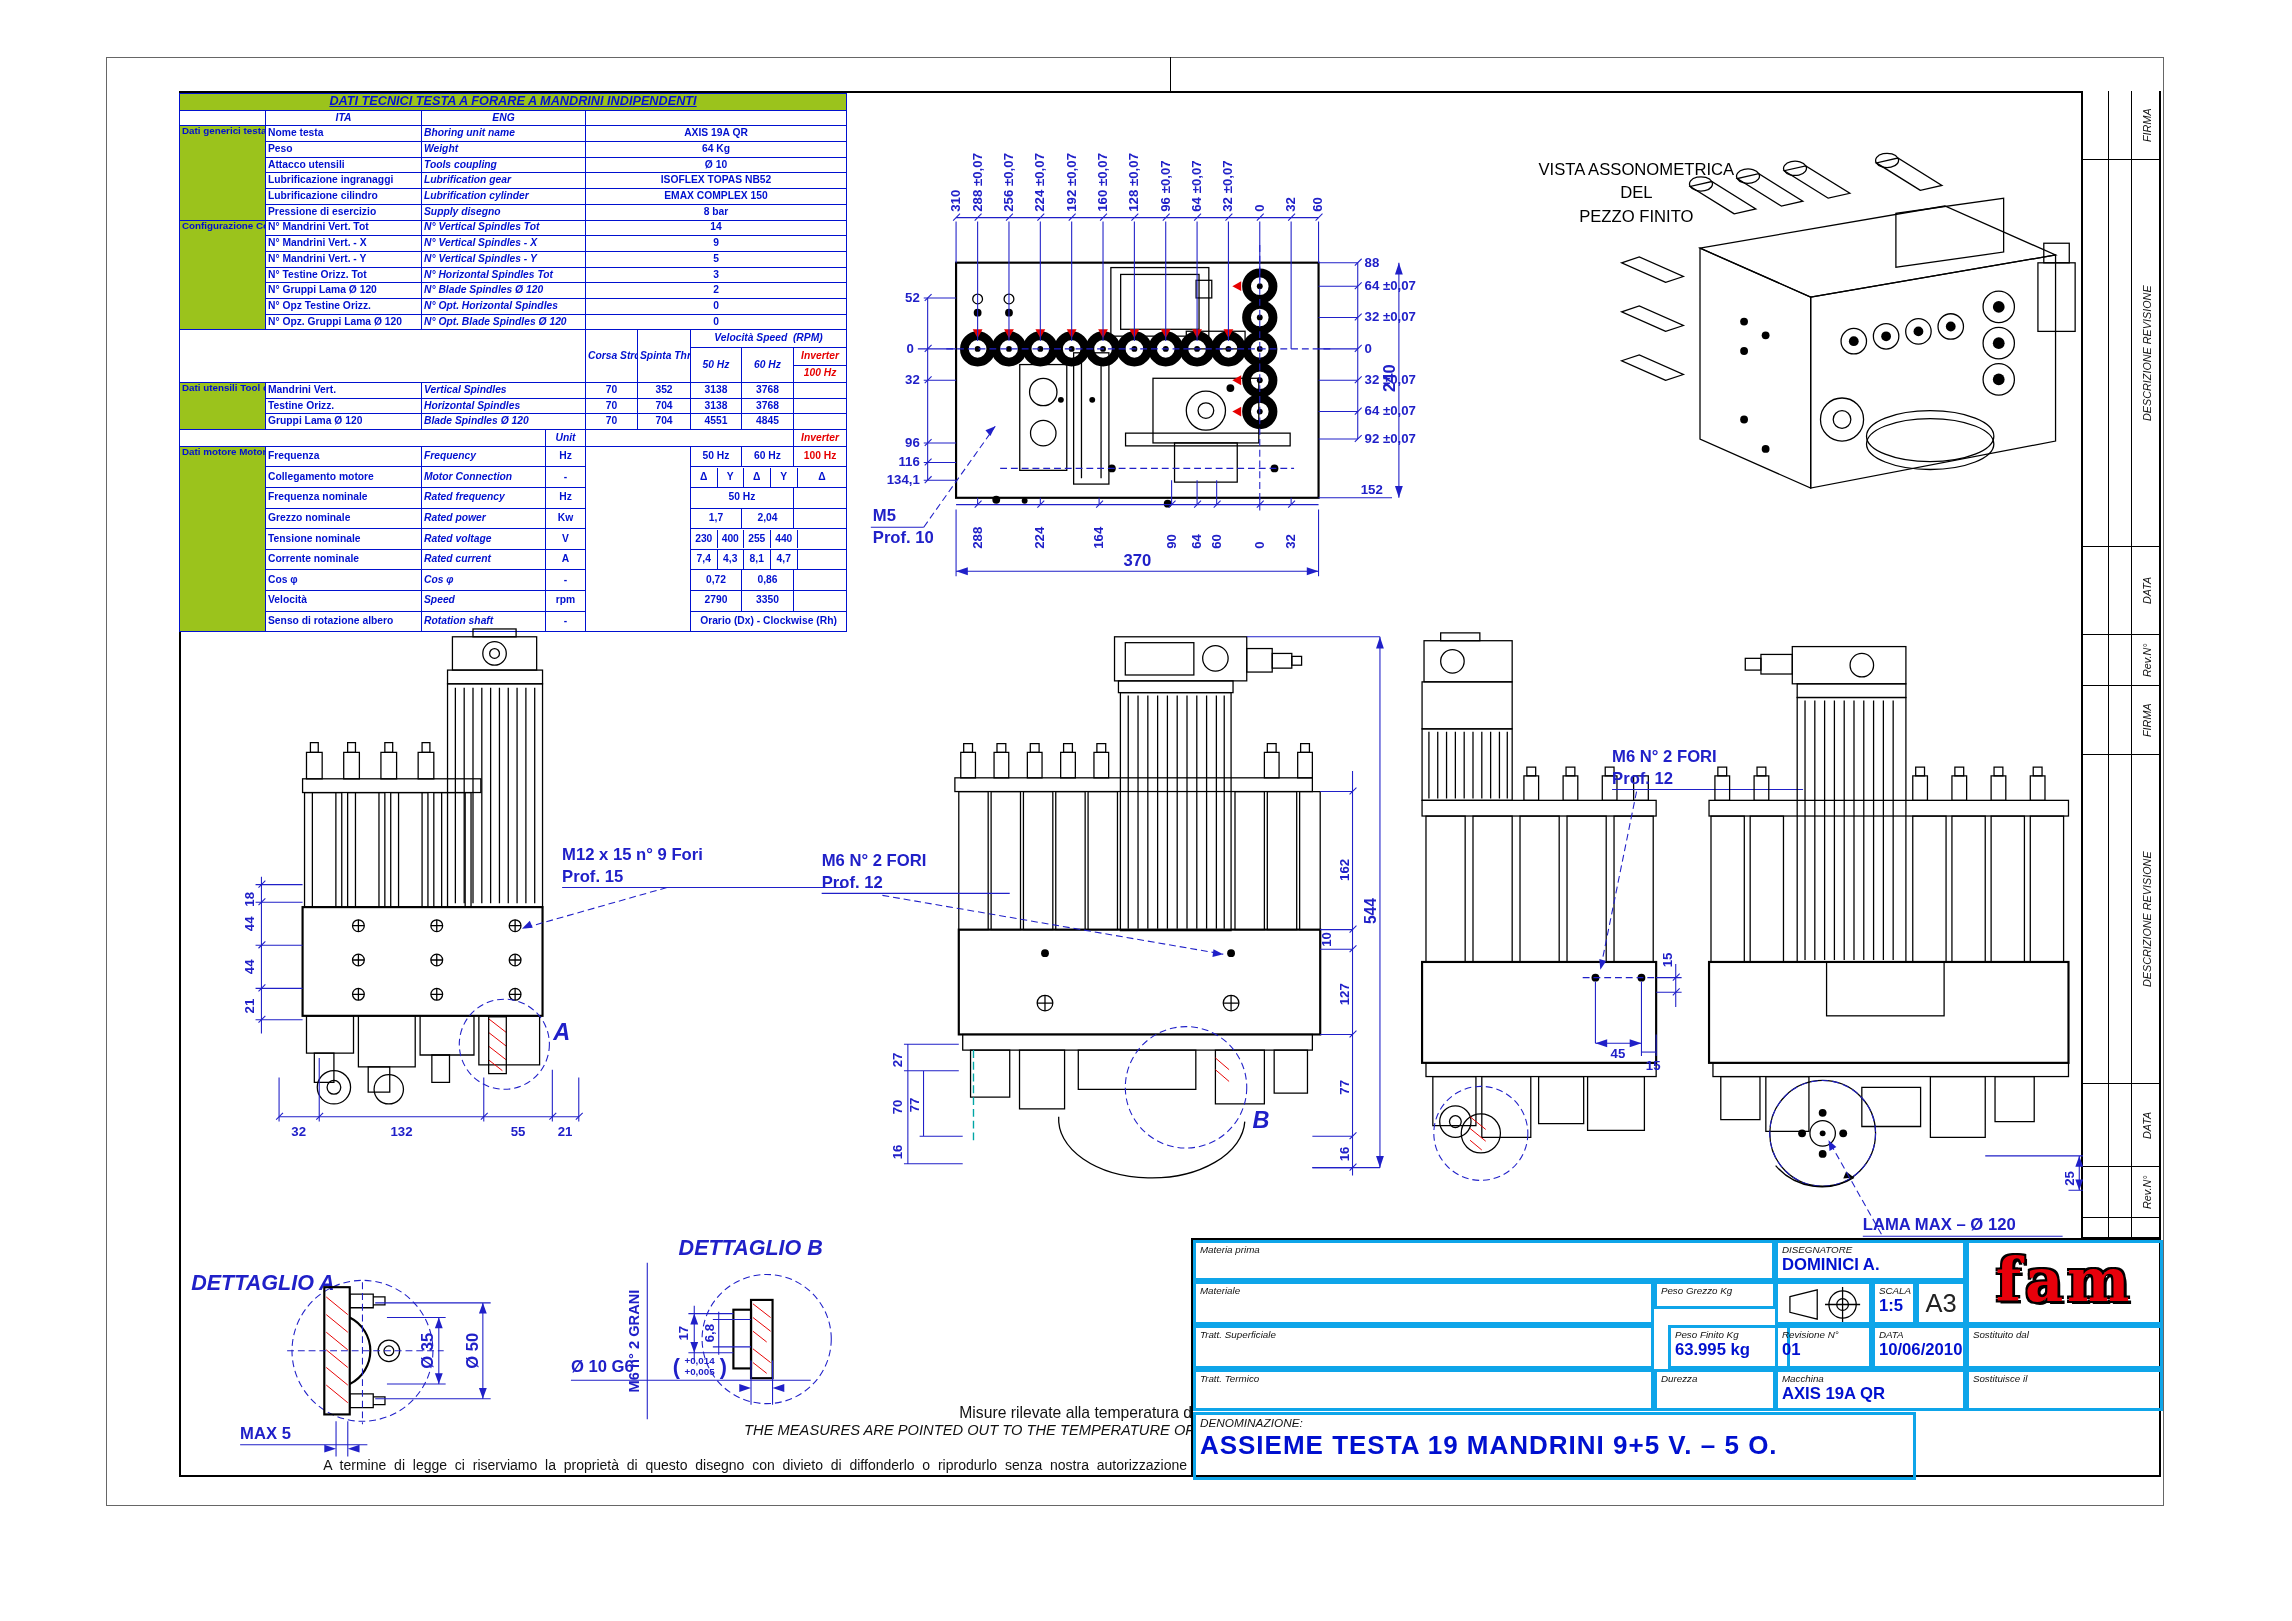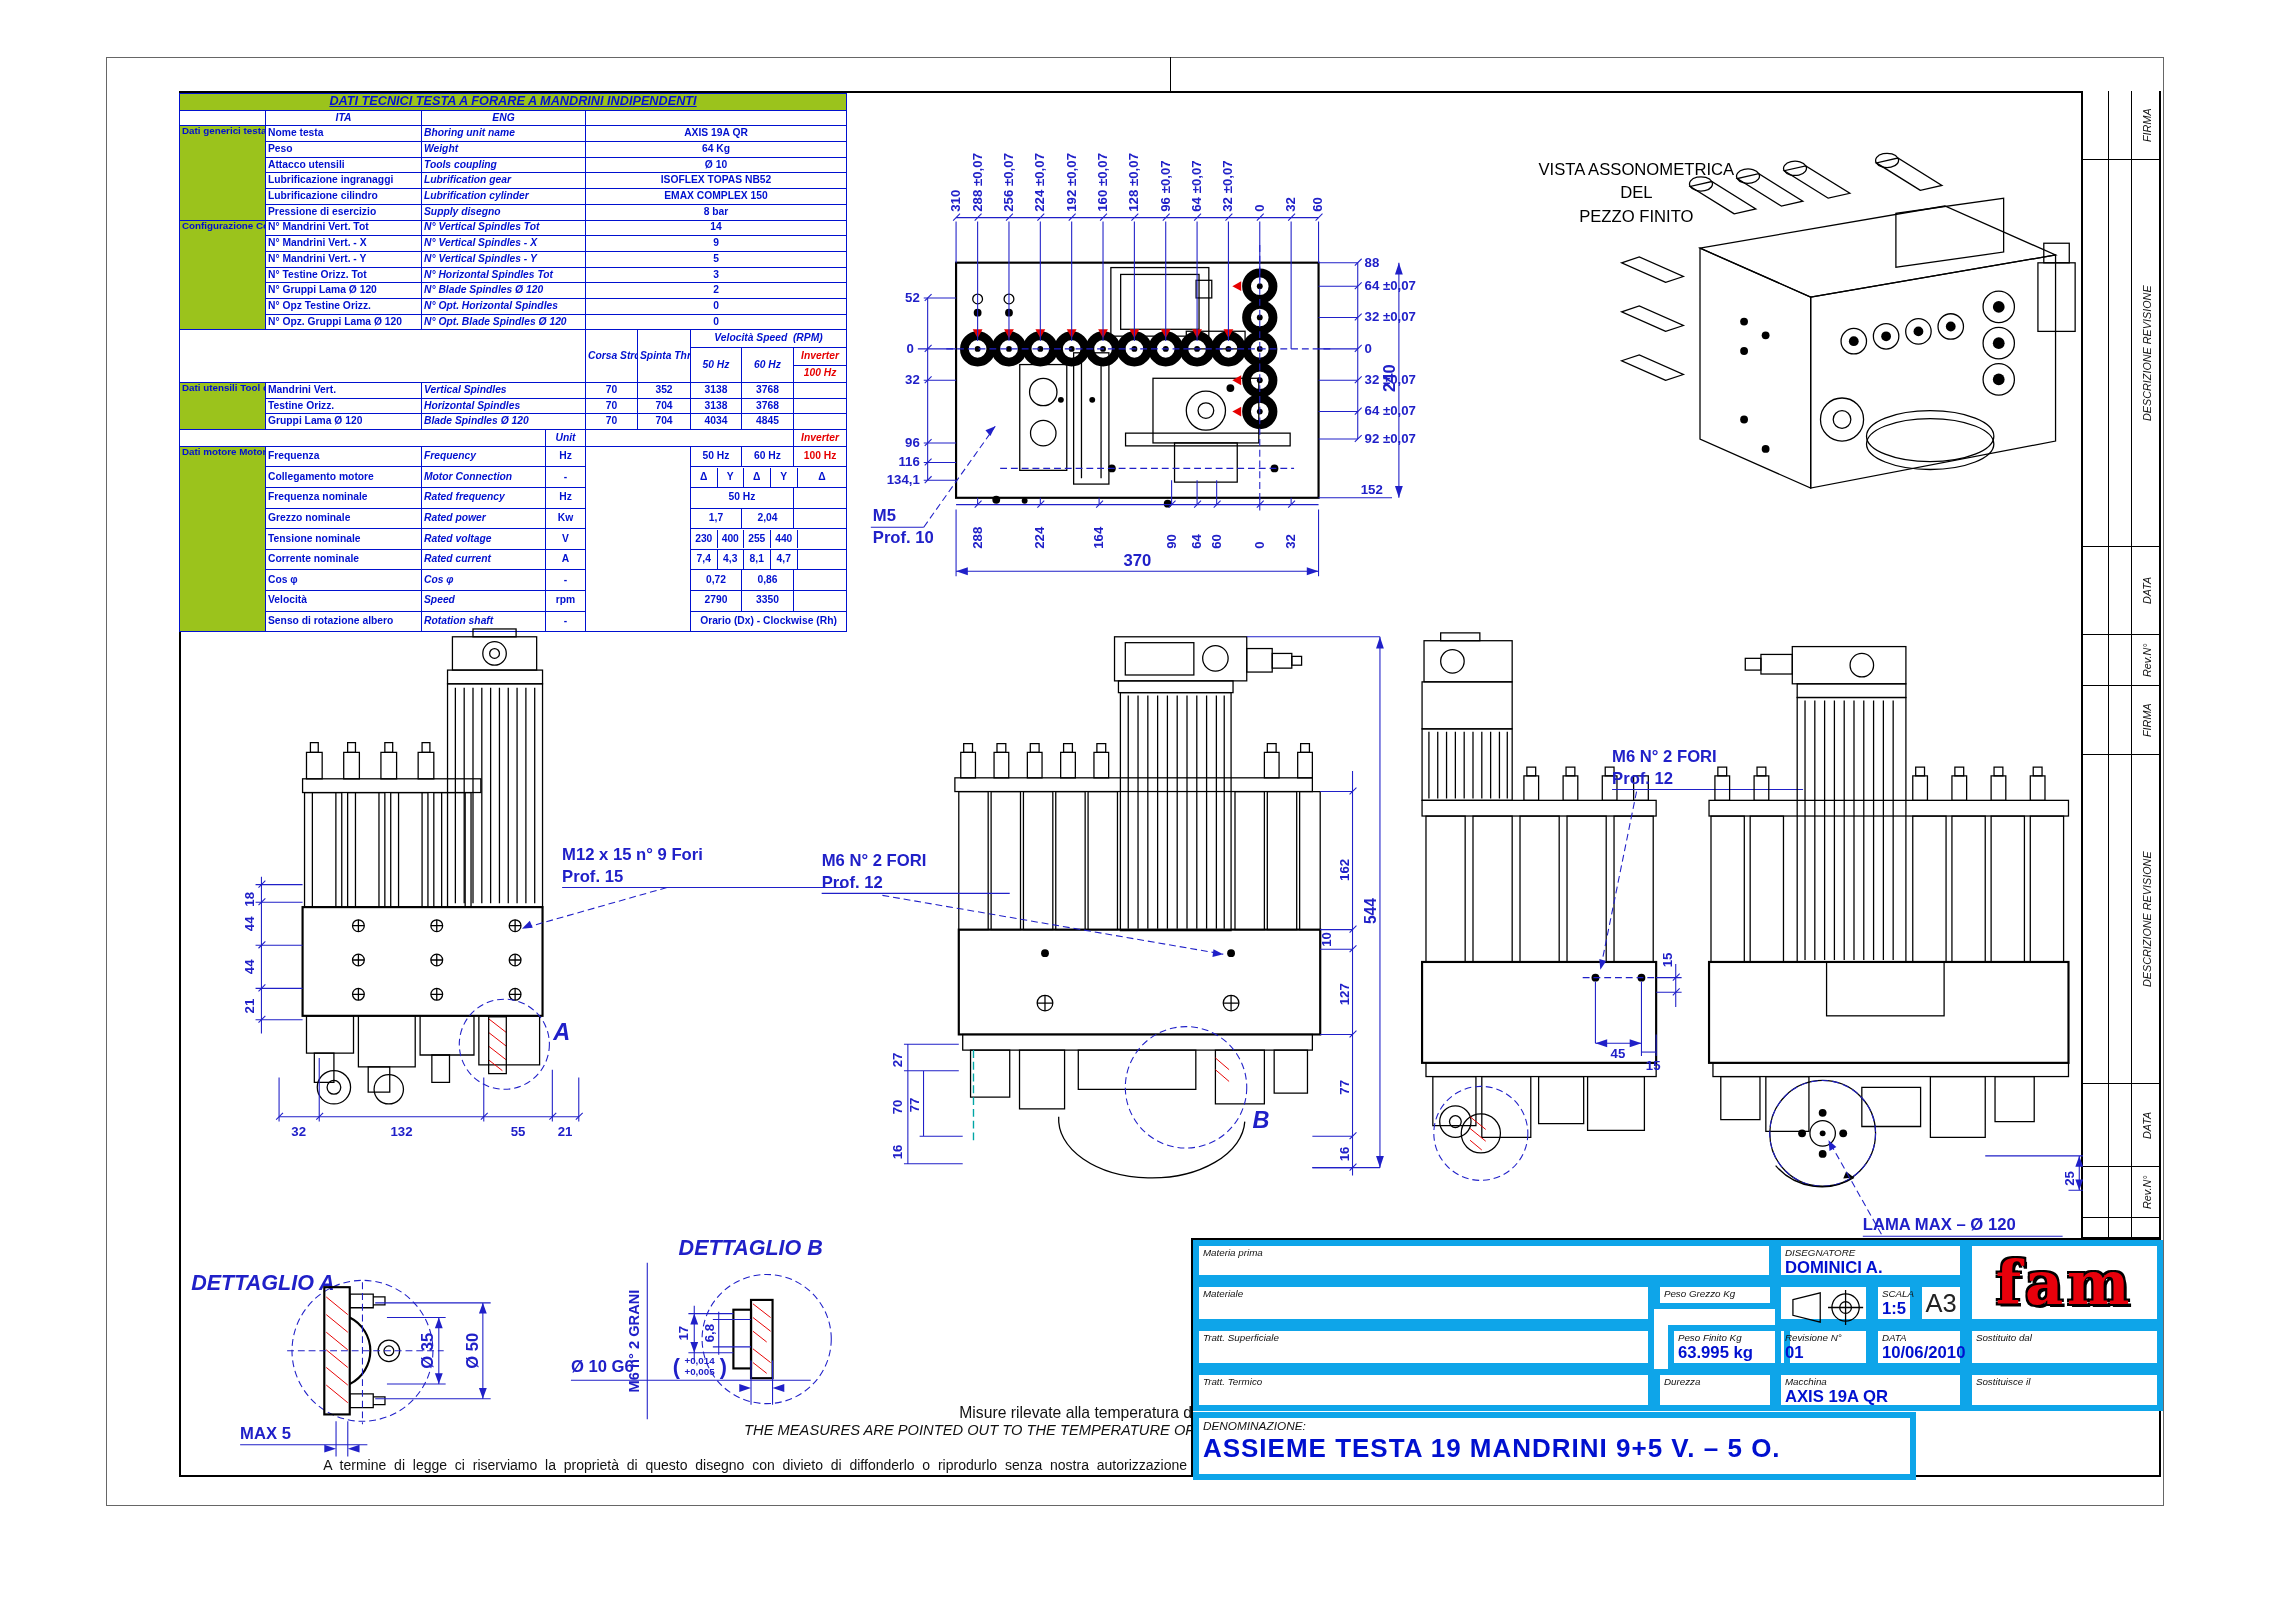--- a/index.html
+++ b/index.html
@@ -44,21 +44,21 @@
   .dimtb{fill:#2020c8;font-size:17px;font-weight:bold;}
   .dimbig{fill:#2020c8;font-size:24px;font-weight:bold;font-style:italic;}
   .cap{fill:#000;font-size:17px;}
   
   #noteblk{left:720px;top:1404px;width:515px;text-align:right;color:#111;}
   #noteblk .n1{font-size:15.7px;}
   #noteblk .n2{font-size:14.7px;font-style:italic;}
   #legal{left:192px;top:1457px;width:995px;text-align:right;font-size:14px;color:#111;word-spacing:3.9px;}
   
   #tblock{left:1191px;top:1238px;width:970px;height:239px;border:2px solid #000;background:#fff;}
-  .tbc{position:absolute;box-sizing:border-box;border:6px solid #0ea5e9;padding:1px 3.9px;}
+  .tbc{position:absolute;box-sizing:border-box;border:3px solid #0ea5e9;padding:1px 3.9px;}
   .tlbl{font-size:9.8px;font-style:italic;color:#111;display:block;}
   .tval{color:#0010cf;font-weight:bold;font-size:16.7px;display:block;}
   .tvalbig{color:#0010cf;font-weight:bold;font-size:26px;display:block;letter-spacing:1px;}
   .famtxt{font-family:"DejaVu Serif",serif;font-weight:900;font-size:59px;color:#e8000b;
     text-shadow:-2px -2px 0 #000,2px -2px 0 #000,-2px 2px 0 #000,2.9px 2.9px 0 #000;line-height:74px;text-align:center;letter-spacing:3.9px;}
   .a3{font-size:25.5px;color:#222;display:flex;align-items:center;justify-content:center;height:100%;}
 </style>
 </head>
 <body>
 
@@ -261,21 +261,21 @@
           <td class="v">704</td>
           <td class="v">3138</td>
           <td class="v">3768</td>
           <td class="w"></td>
         </tr>
 <tr style="height:15.7px">
           <td class="l">Gruppi Lama Ø 120</td>
           <td class="e" colspan="2">Blade Spindles Ø 120</td>
           <td class="v">70</td>
           <td class="v">704</td>
-          <td class="v">4034</td>
+          <td class="v">4551</td>
           <td class="v">4845</td>
           <td class="w"></td>
         </tr>
 <tr style="height:16.7px">
           <td class="w" colspan="3"></td>
           <td class="hb">Unit</td>
           <td class="w" colspan="4"></td>
           <td class="hb red">Inverter</td>
         </tr>
 <tr style="height:20.6px">

